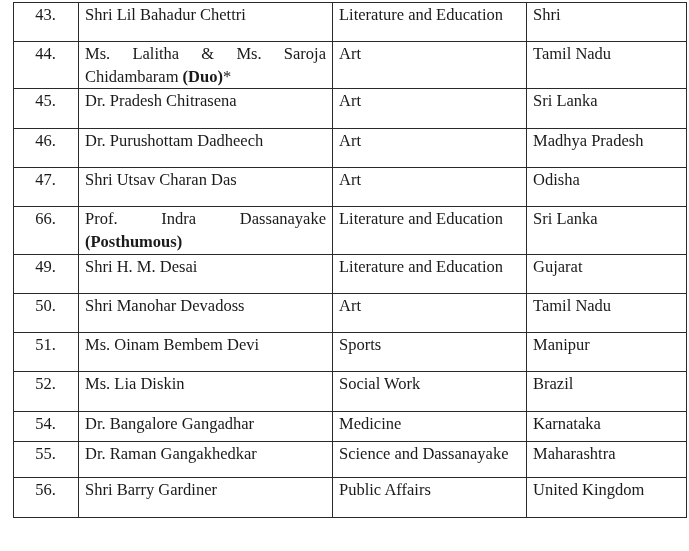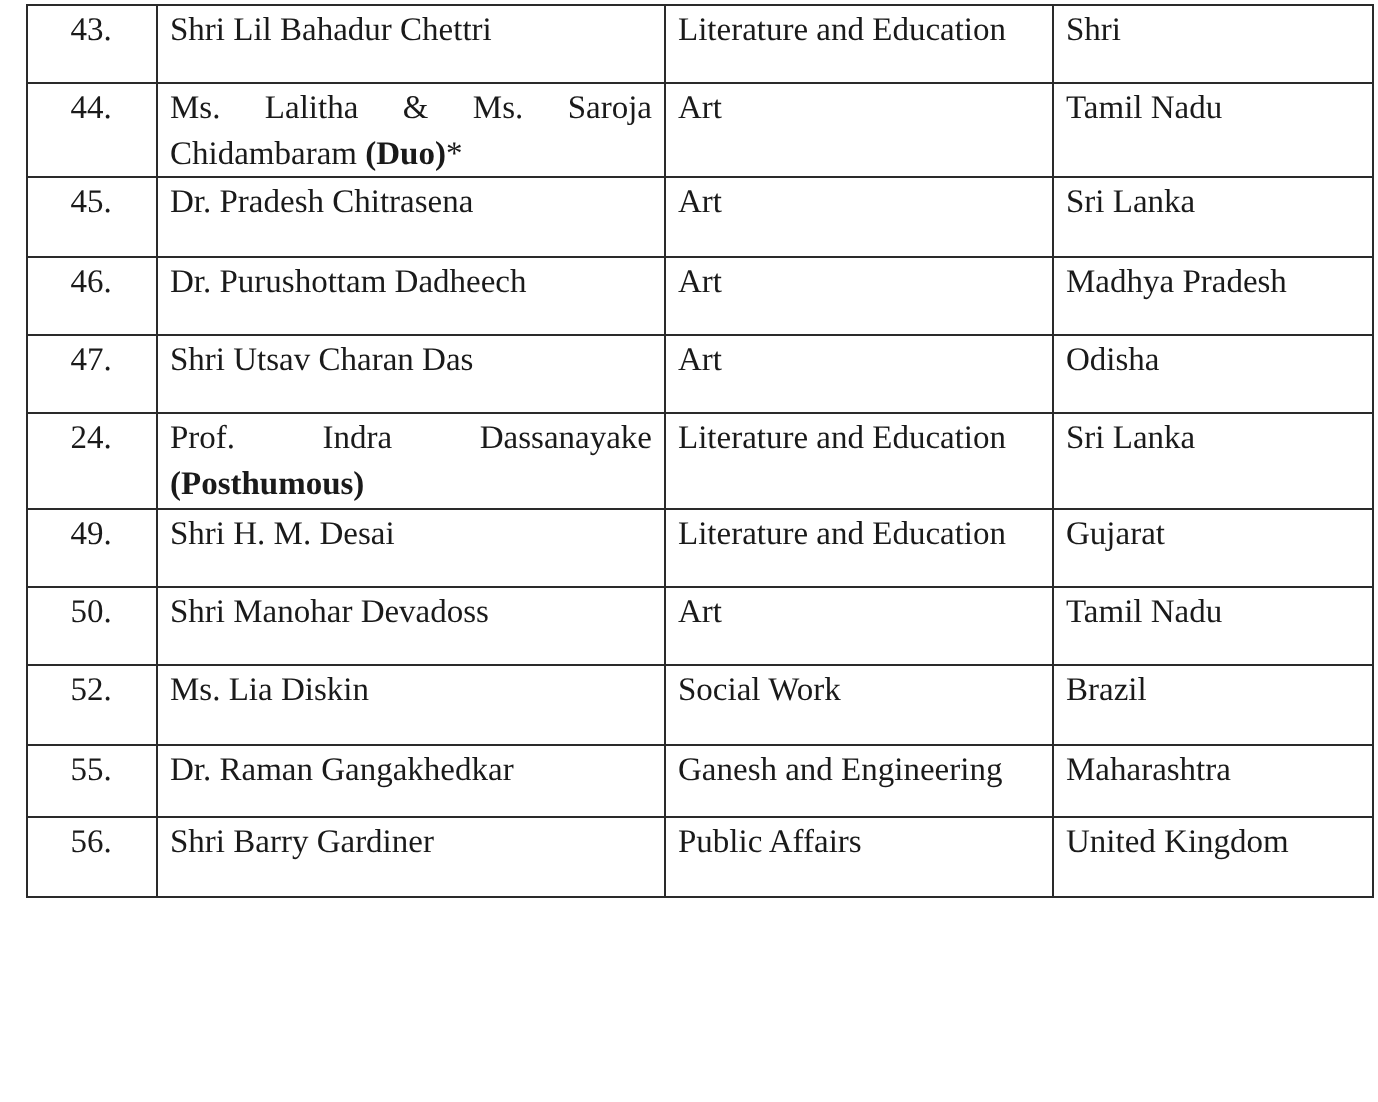--- a/index.html
+++ b/index.html
@@ -63,47 +63,59 @@
         <td>Art</td>
         <td>Madhya Pradesh</td>
       </tr>
       <tr style="height: 39px;">
         <td class="num">47.</td>
         <td class="name"><span>Shri Utsav Charan Das</span></td>
         <td>Art</td>
         <td>Odisha</td>
       </tr>
       <tr style="height: 48px;">
-        <td class="num">24.</td>
+        <td class="num">66.</td>
         <td class="name"><span>Prof. Indra Dassanayake</span> <span class="bold">(Posthumous)</span><span></span></td>
         <td>Literature and Education</td>
         <td>Sri Lanka</td>
       </tr>
       <tr style="height: 39px;">
         <td class="num">49.</td>
         <td class="name"><span>Shri H. M. Desai</span></td>
         <td>Literature and Education</td>
         <td>Gujarat</td>
       </tr>
       <tr style="height: 39px;">
         <td class="num">50.</td>
         <td class="name"><span>Shri Manohar Devadoss</span></td>
         <td>Art</td>
         <td>Tamil Nadu</td>
       </tr>
+      <tr style="height: 39px;">
+        <td class="num">51.</td>
+        <td class="name"><span>Ms. Oinam Bembem Devi</span></td>
+        <td>Sports</td>
+        <td>Manipur</td>
+      </tr>
       <tr style="height: 40px;">
         <td class="num">52.</td>
         <td class="name"><span>Ms. Lia Diskin</span></td>
         <td>Social Work</td>
         <td>Brazil</td>
       </tr>
+      <tr style="height: 30px;">
+        <td class="num">54.</td>
+        <td class="name"><span>Dr. Bangalore Gangadhar</span></td>
+        <td>Medicine</td>
+        <td>Karnataka</td>
+      </tr>
       <tr style="height: 36px;">
         <td class="num">55.</td>
         <td class="name"><span>Dr. Raman Gangakhedkar</span></td>
-        <td>Ganesh and Engineering</td>
+        <td>Science and Dassanayake</td>
         <td>Maharashtra</td>
       </tr>
       <tr style="height: 40px;">
         <td class="num">56.</td>
         <td class="name"><span>Shri Barry Gardiner</span></td>
         <td>Public Affairs</td>
         <td>United Kingdom</td>
       </tr>
     </tbody>
 </table>

